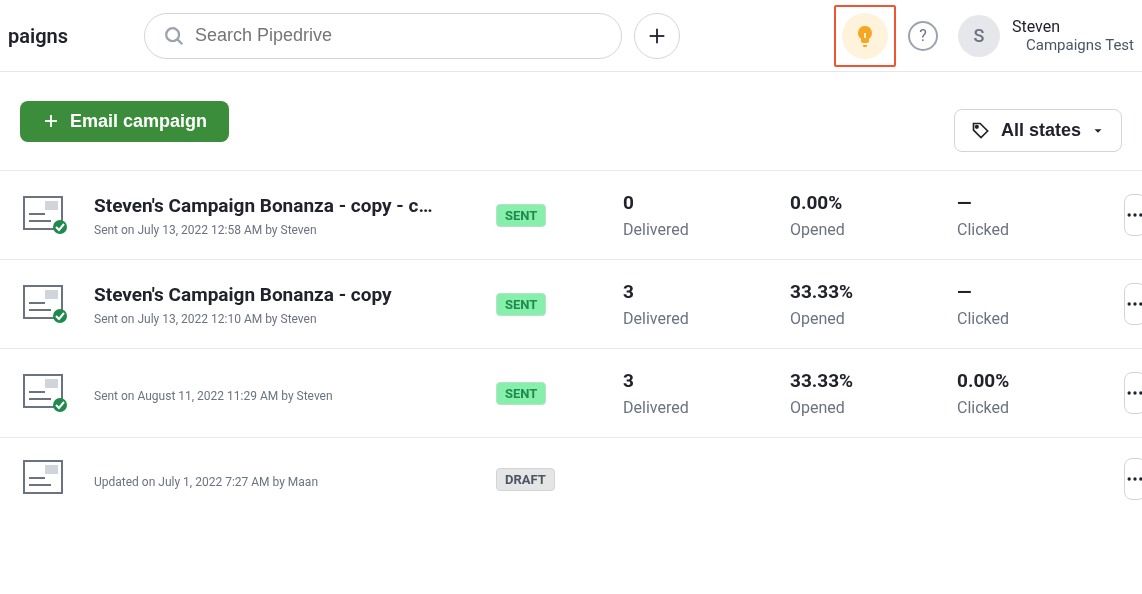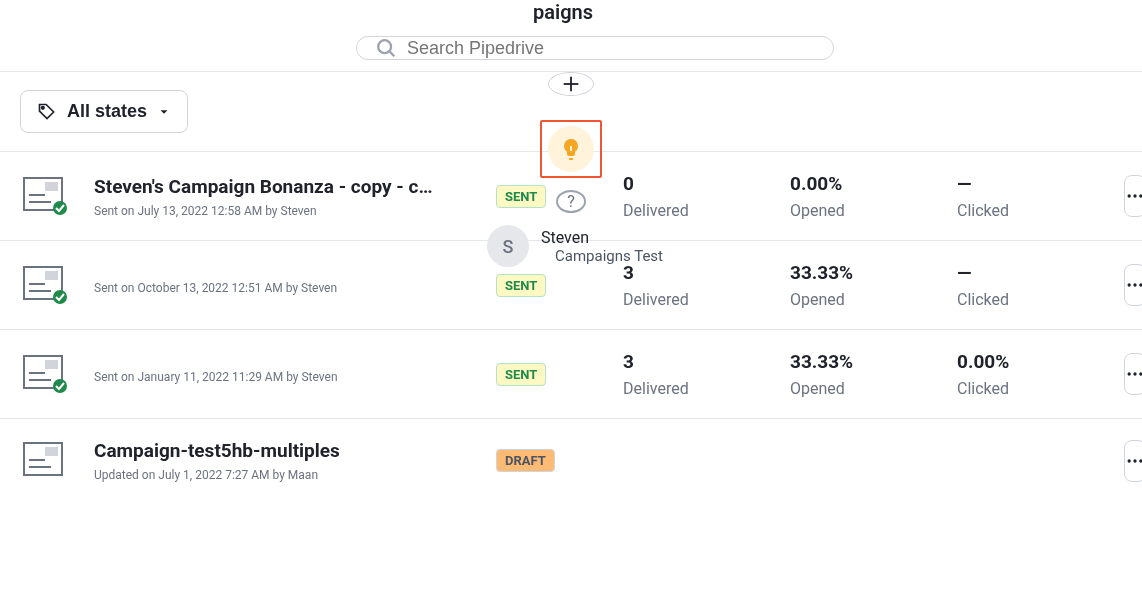--- a/index.html
+++ b/index.html
@@ -11,21 +11,20 @@
       height: 594px;
       overflow: hidden;
     }
     .topbar {
       display: flex;
       align-items: center;
       height: 72px;
       border-bottom: 1px solid #e5e7eb;
       padding: 0 8px;
       gap: 12px;
-      flex-direction: column;
     }
     .page-title-frag {
       font-size: 20px;
       font-weight: 600;
       color: #21232c;
       padding-right: 16px;
     }
     .search-wrap {
       display: flex;
       align-items: center;
@@ -130,20 +129,21 @@
       align-items: center;
       gap: 10px;
       background: #fff;
       border: 1px solid #d1d5db;
       border-radius: 8px;
       padding: 10px 16px;
       font-size: 18px;
       font-weight: 700;
       cursor: pointer;
       color: #21232c;
+      margin-top: 19px;
     }
 
     .list { }
     .row {
       display: flex;
       align-items: center;
       padding: 20px 20px;
       border-bottom: 1px solid #e5e7eb;
       gap: 12px;
     }
@@ -165,31 +165,31 @@
       max-width: 370px;
     }
     .sub {
       font-size: 12px;
       color: #6b7280;
       margin-top: 6px;
     }
     .badge-col { width: 115px; flex-shrink: 0; }
     .badge-sent {
       display: inline-block;
-      background: #fef9c3;
+      background: #86efac;
       border: 1px solid #b5e3c7;
       color: #1f8a4c;
       font-size: 13px;
       font-weight: 700;
       padding: 3px 8px;
       border-radius: 4px;
     }
     .badge-draft {
       display: inline-block;
-      background: #fdba74;
+      background: #e5e5e5;
       border: 1px solid #d1d5db;
       color: #4b5563;
       font-size: 13px;
       font-weight: 700;
       padding: 3px 8px;
       border-radius: 4px;
     }
     .stat { width: 155px; flex-shrink: 0; }
     .stat .val { font-size: 19px; font-weight: 700; }
     .stat .lbl { font-size: 16px; color: #6b7280; margin-top: 6px; }
@@ -239,20 +239,27 @@
   <div class="user-block">
     <div class="avatar">S</div>
     <div class="user-text">
       <div class="line1">Steven</div>
       <div class="line2">Campaigns Test</div>
     </div>
   </div>
 </div>
 
 <div class="toolbar">
+  <button class="green-btn">
+    <svg width="18" height="18" viewBox="0 0 24 24" stroke="#fff" stroke-width="2.5">
+        <line x1="12" y1="4" x2="12" y2="20"></line>
+        <line x1="4" y1="12" x2="20" y2="12"></line>
+      </svg>
+    <span>Email campaign</span>
+  </button>
   <button class="filter-btn">
     <svg width="20" height="20" viewBox="0 0 24 24" fill="none" stroke="#21232c" stroke-width="2">
         <path d="M20 12l-8 8-9-9V3h8l9 9z"></path>
         <circle cx="7" cy="7" r="1.5" fill="#21232c"></circle>
       </svg>
     <span>All states</span>
     <svg width="14" height="14" viewBox="0 0 24 24" fill="#21232c">
         <path d="M6 9l6 6 6-6z"></path>
       </svg>
   </button>
@@ -304,21 +311,22 @@
       <svg width="44" height="38" viewBox="0 0 44 38">
           <rect x="1" y="1" width="38" height="32" fill="#fff" stroke="#6b7280" stroke-width="2"></rect>
           <rect x="22" y="5" width="13" height="9" fill="#d1d5db"></rect>
           <line x1="6" y1="18" x2="22" y2="18" stroke="#6b7280" stroke-width="2"></line>
           <line x1="6" y1="25" x2="28" y2="25" stroke="#6b7280" stroke-width="2"></line>
           <circle cx="37" cy="31" r="7" fill="#1f8a4c"></circle>
           <path d="M33 31l3 3 5-6" stroke="#fff" stroke-width="2" fill="none"></path>
         </svg>
     </div>
     <div class="name-block">
-      <div class="sub">Sent on October 13, 2022 12:51 AM by Steven</div>
+      <div class="name">Steven's Campaign Bonanza - copy</div>
+      <div class="sub">Sent on July 13, 2022 12:10 AM by Steven</div>
     </div>
     <div class="badge-col">
       <span class="badge-sent">SENT</span>
     </div>
     <div class="stat">
       <div class="val">3</div>
       <div class="lbl">Delivered</div>
     </div>
     <div class="stat">
       <div class="val">33.33%</div>
@@ -342,21 +350,21 @@
       <svg width="44" height="38" viewBox="0 0 44 38">
           <rect x="1" y="1" width="38" height="32" fill="#fff" stroke="#6b7280" stroke-width="2"></rect>
           <rect x="22" y="5" width="13" height="9" fill="#d1d5db"></rect>
           <line x1="6" y1="18" x2="22" y2="18" stroke="#6b7280" stroke-width="2"></line>
           <line x1="6" y1="25" x2="28" y2="25" stroke="#6b7280" stroke-width="2"></line>
           <circle cx="37" cy="31" r="7" fill="#1f8a4c"></circle>
           <path d="M33 31l3 3 5-6" stroke="#fff" stroke-width="2" fill="none"></path>
         </svg>
     </div>
     <div class="name-block">
-      <div class="sub">Sent on January 11, 2022 11:29 AM by Steven</div>
+      <div class="sub">Sent on August 11, 2022 11:29 AM by Steven</div>
     </div>
     <div class="badge-col">
       <span class="badge-sent">SENT</span>
     </div>
     <div class="stat">
       <div class="val">3</div>
       <div class="lbl">Delivered</div>
     </div>
     <div class="stat">
       <div class="val">33.33%</div>
@@ -378,21 +386,20 @@
   <div class="row" style="border-bottom:none">
     <div class="doc-icon">
       <svg width="44" height="38" viewBox="0 0 44 38">
           <rect x="1" y="1" width="38" height="32" fill="#fff" stroke="#6b7280" stroke-width="2"></rect>
           <rect x="22" y="5" width="13" height="9" fill="#d1d5db"></rect>
           <line x1="6" y1="18" x2="22" y2="18" stroke="#6b7280" stroke-width="2"></line>
           <line x1="6" y1="25" x2="28" y2="25" stroke="#6b7280" stroke-width="2"></line>
         </svg>
     </div>
     <div class="name-block">
-      <div class="name">Campaign-test5hb-multiples</div>
       <div class="sub">Updated on July 1, 2022 7:27 AM by Maan</div>
     </div>
     <div class="badge-col">
       <span class="badge-draft">DRAFT</span>
     </div>
     <div class="stat"></div>
     <div class="stat"></div>
     <div class="stat"></div>
     <button class="more-btn">
       <svg width="20" height="20" viewBox="0 0 24 24" fill="#21232c">

